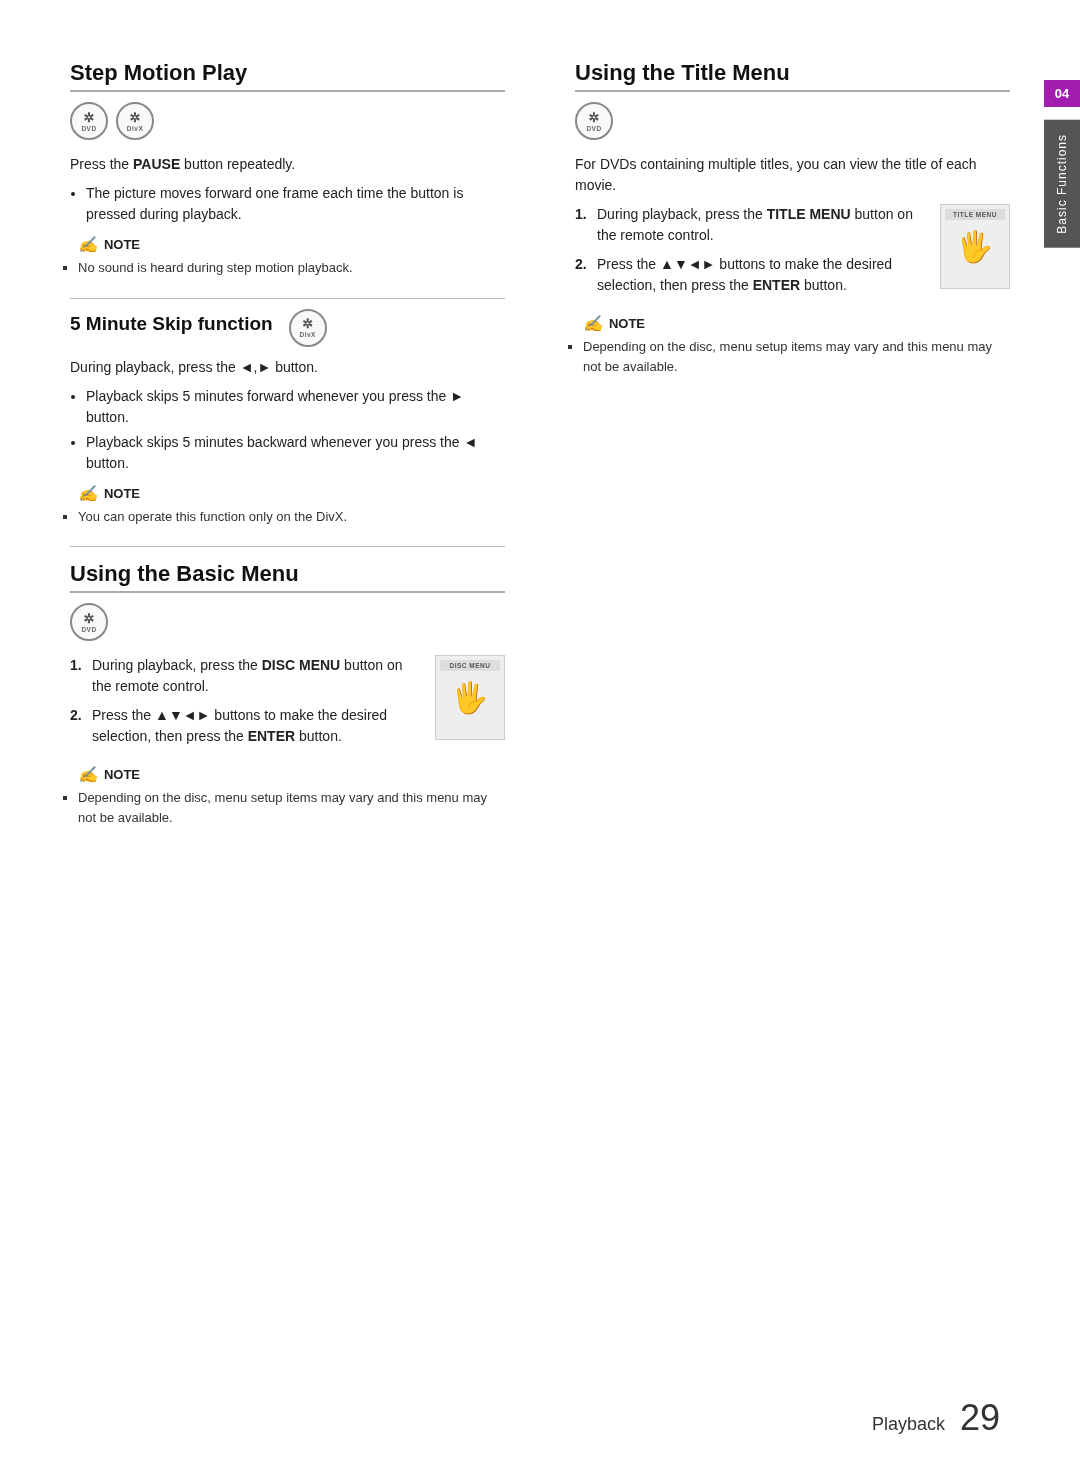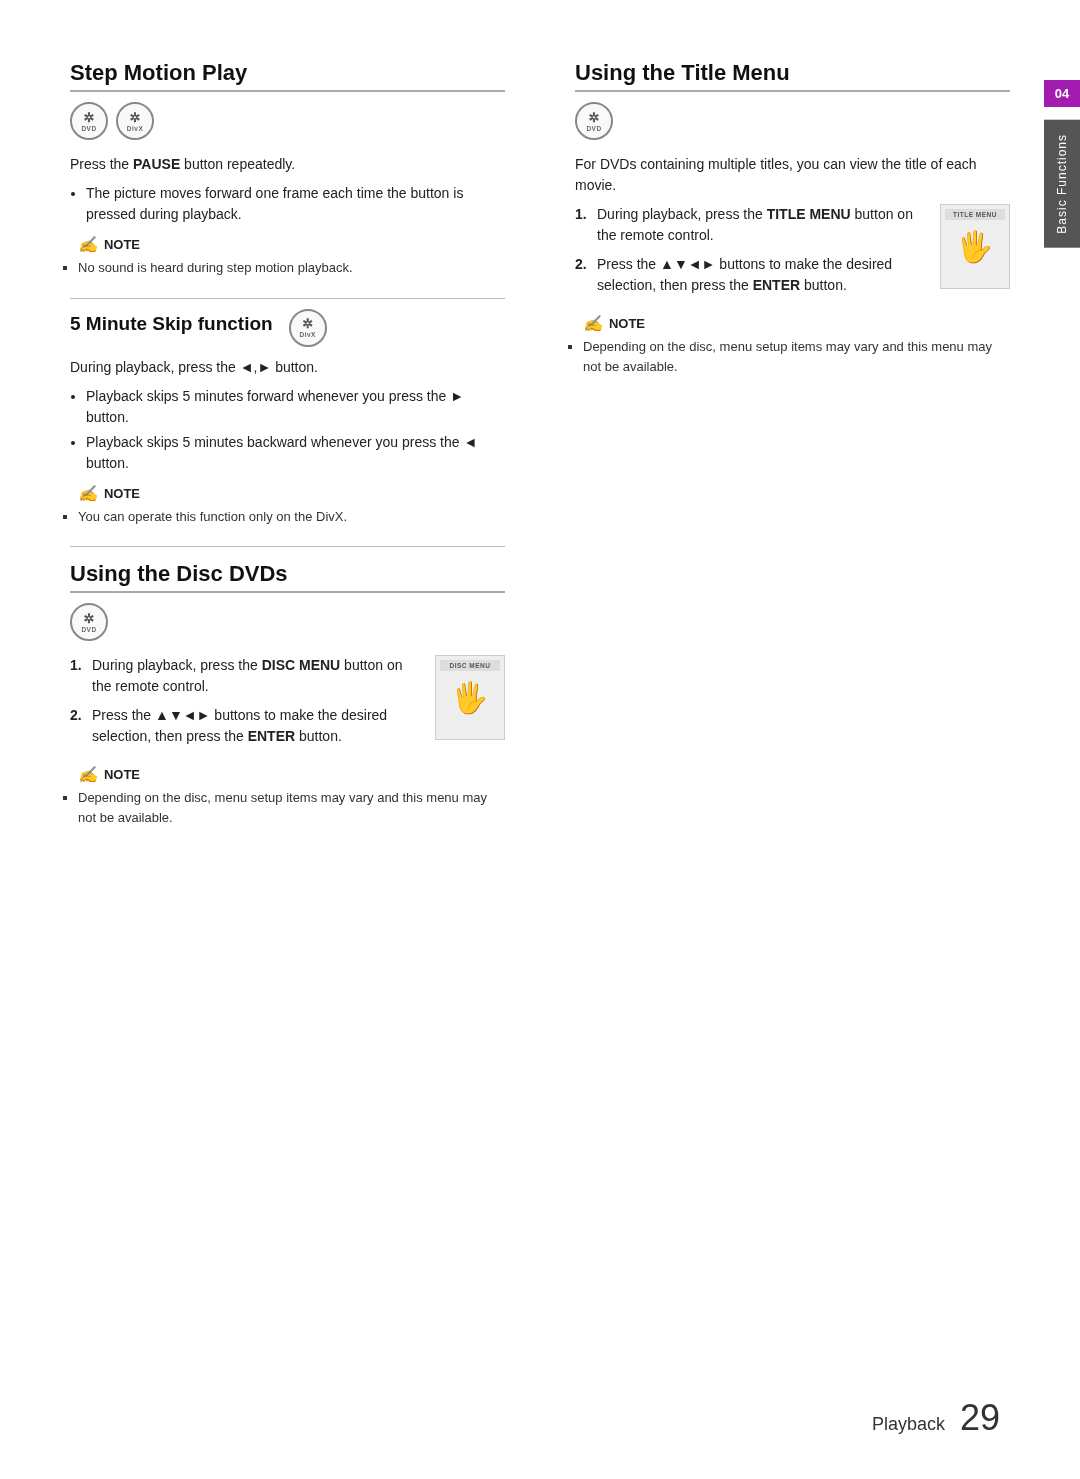--- a/index.html
+++ b/index.html
@@ -302,21 +302,21 @@
           </div>
           <ul class="note-list">
             <li>You can operate this function only on the DivX.</li>
           </ul>
         </div>
       </div>
 
       <hr class="divider-line">
 
       <div>
-        <div class="section-title">Using the Disc DVDs</div>
+        <div class="section-title">Using the Basic Menu</div>
         <div class="badge-row">
           <div class="badge">
             <span class="star">✲</span>
             <span class="label">DVD</span>
           </div>
         </div>
         <div class="inline-image-row">
           <div style="flex:1;">
             <ol class="numbered-list">
               <li>

